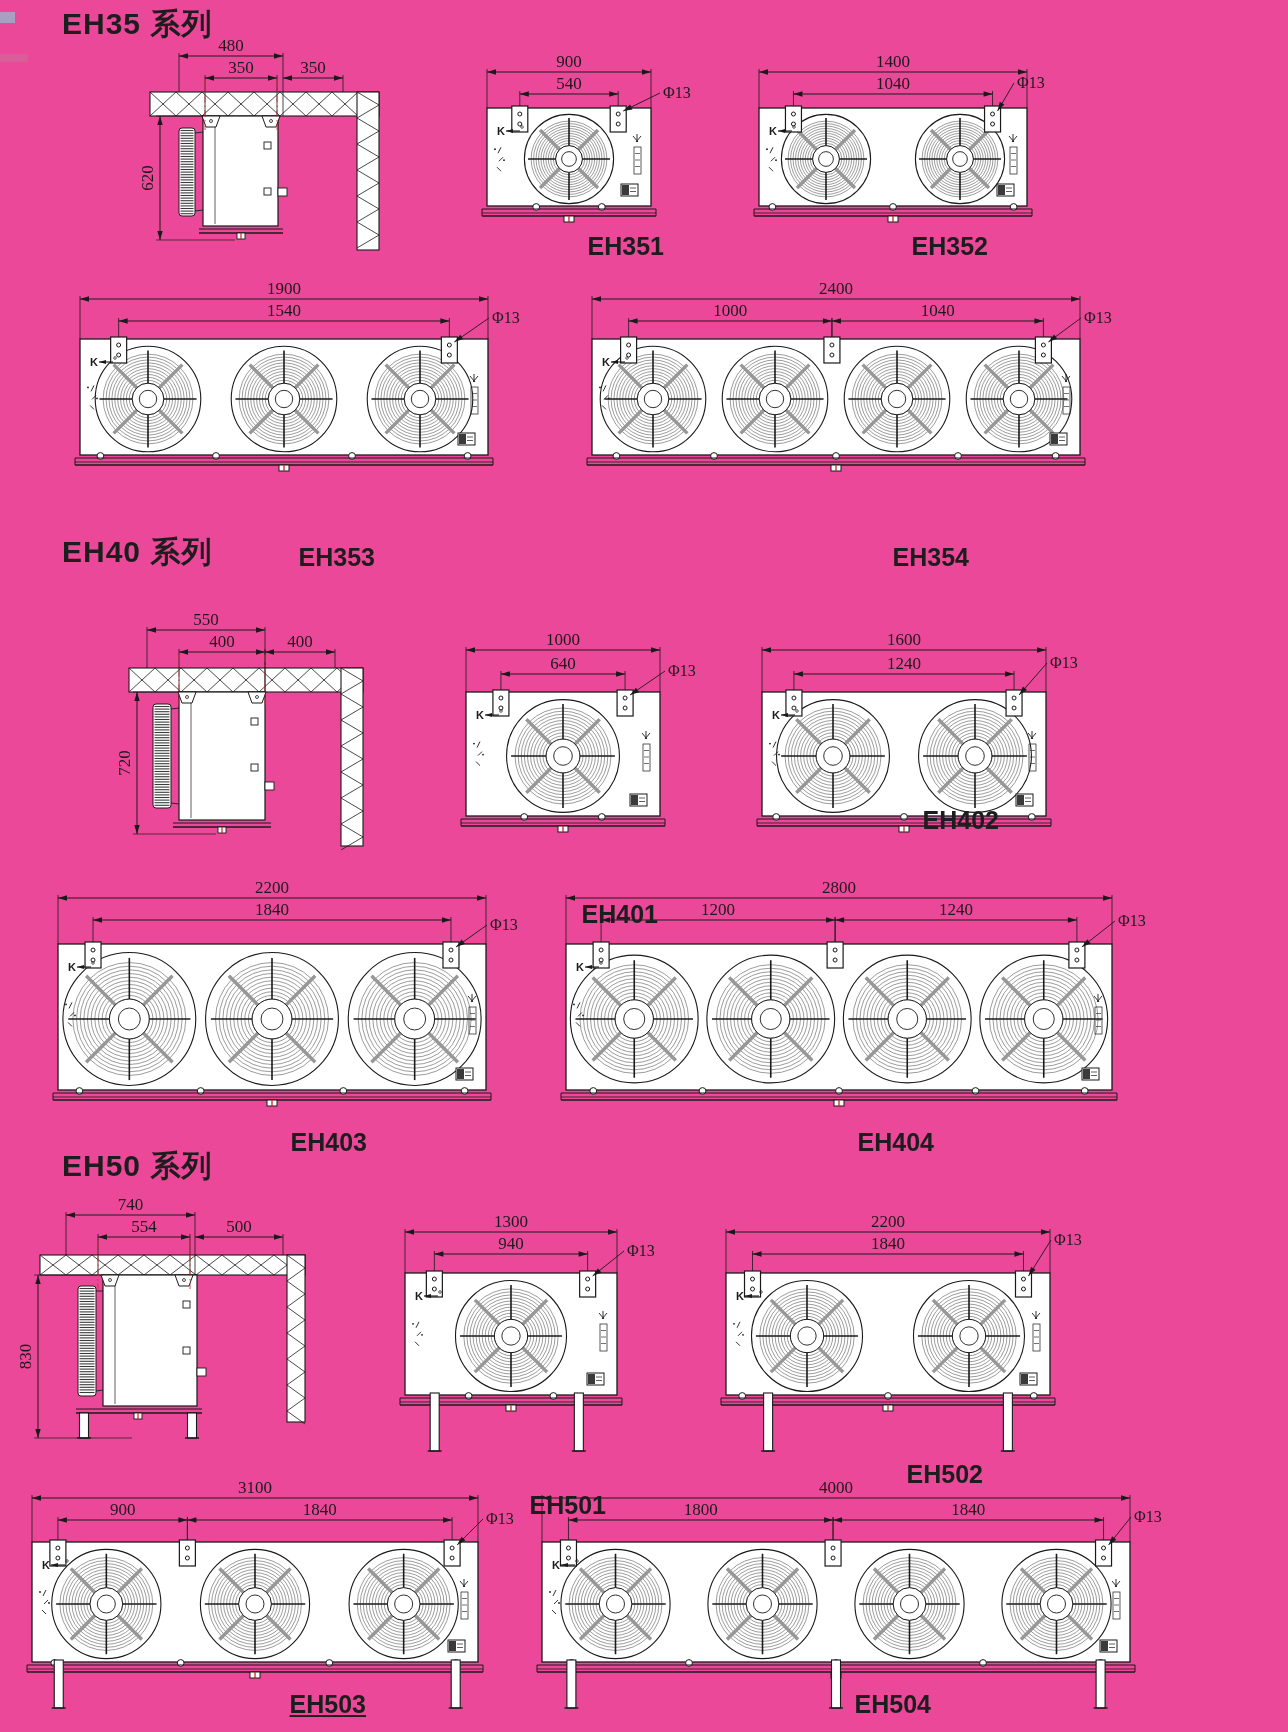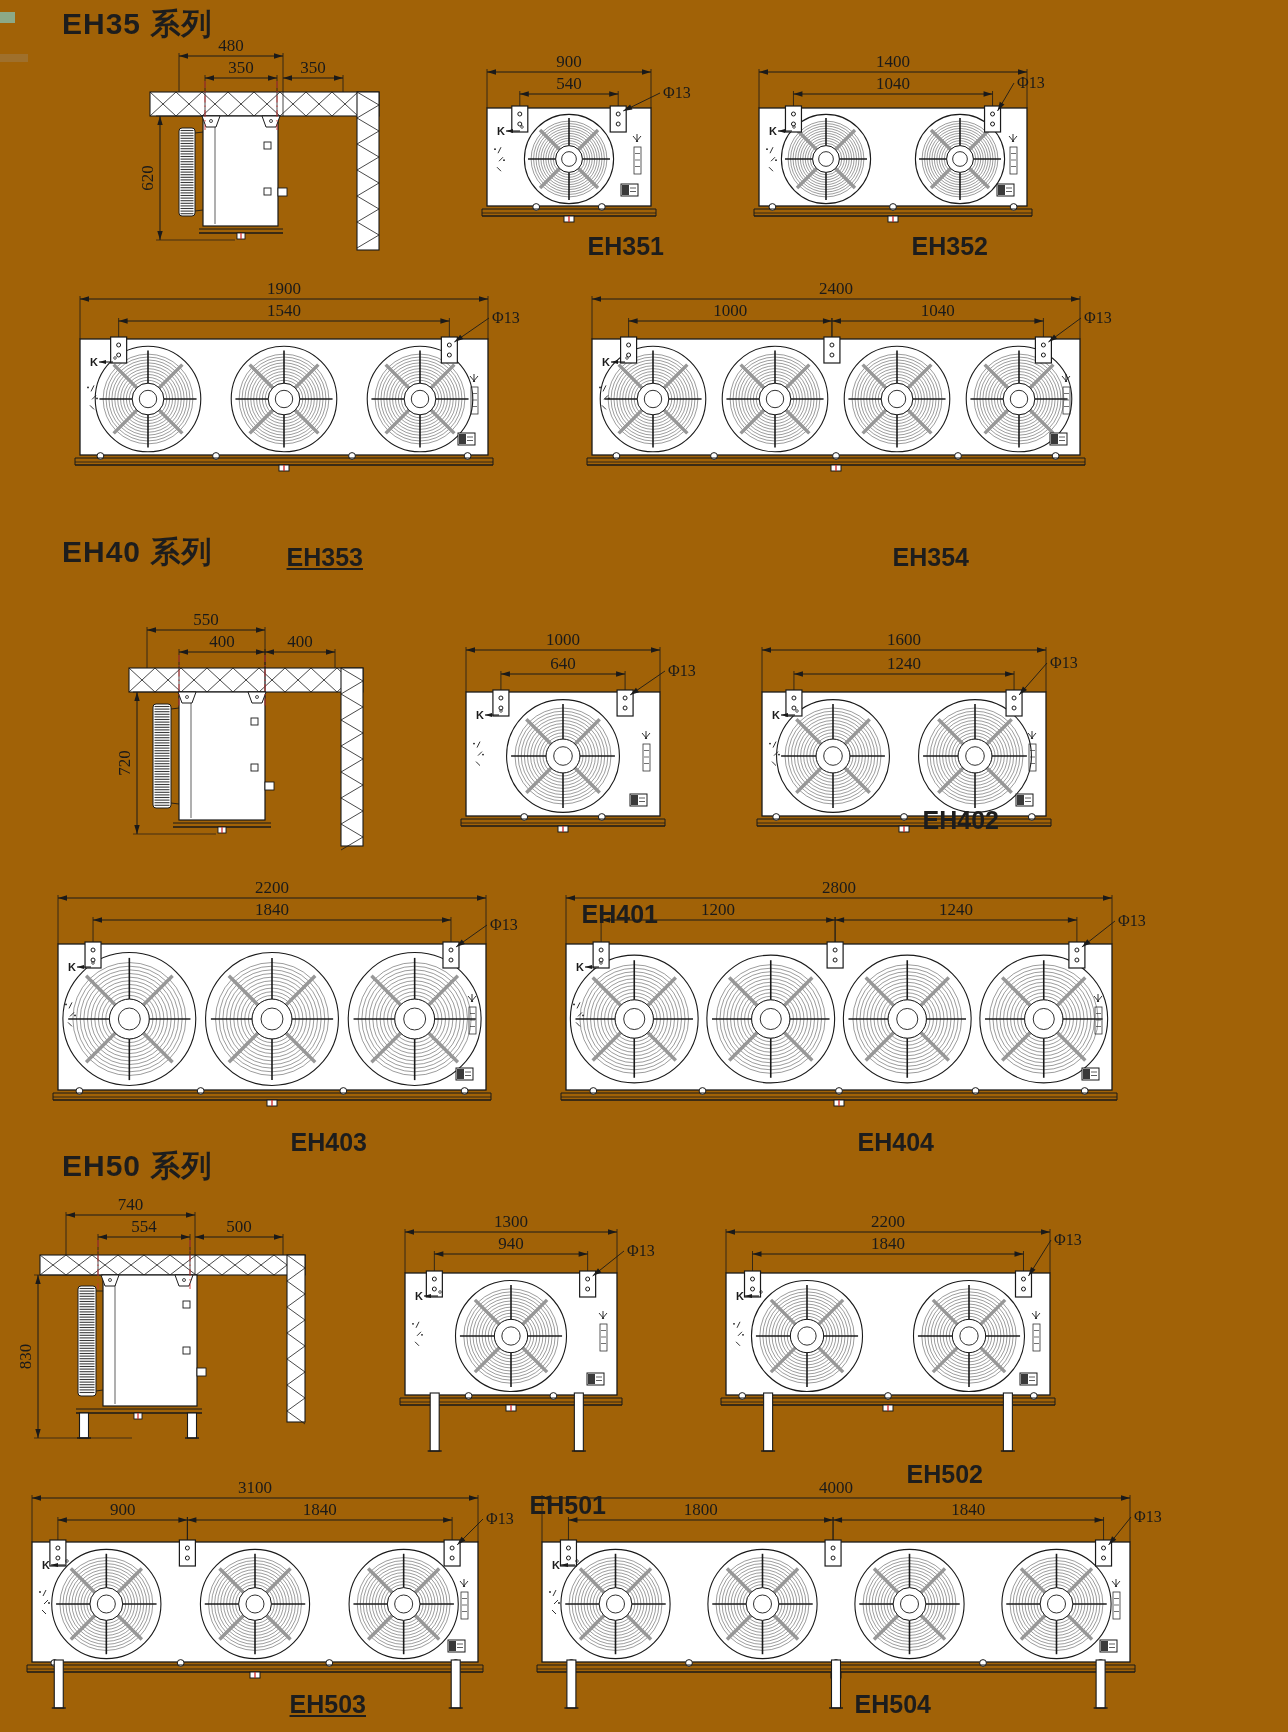--- a/index.html
+++ b/index.html
@@ -1,16 +1,16 @@
 <!DOCTYPE html>
 <html><head>
 <meta charset="utf-8">
 <style>
   html,body{margin:0;padding:0;background:#ffffff;}
-  #sheet{position:relative;width:1288px;height:1732px;background:#a16207;overflow:hidden;
+  #sheet{position:relative;width:1288px;height:1732px;background:#ec4899;overflow:hidden;
          font-family:"Liberation Sans",sans-serif;}
   .hdr{position:absolute;font-weight:700;font-size:30px;color:#1d1d1d;letter-spacing:1px;white-space:nowrap;}
   .mlabel{position:absolute;width:190px;text-align:right;font-weight:700;font-size:25px;color:#1d1d1d;}
   svg.draw{position:absolute;overflow:visible;}
   .artifact{position:absolute;}
   .artifact.cyan{left:0;top:12px;width:15px;height:11px;background:#7fd8dd;opacity:.6;}
   .artifact.grey{left:0;top:54px;width:28px;height:8px;background:#9a9a9a;opacity:.25;}
 </style>
 </head>
 <body>
@@ -2123,21 +2123,21 @@
       <g>
         <rect x="572" y="162" width="17" height="12" fill="#fff" stroke="#1a1a1a" stroke-width="1"></rect>
         <rect x="573" y="163" width="7" height="10" fill="#3a3a3a"></rect>
         <line x1="581" y1="166" x2="587" y2="166" stroke="#1a1a1a" stroke-width="0.7"></line>
         <line x1="581" y1="169.5" x2="587" y2="169.5" stroke="#1a1a1a" stroke-width="0.7"></line>
       </g>
     </svg>
 
   <div class="mlabel" id="lbl-0-0" style="left: 474px; top: 232px;">EH351</div>
   <div class="mlabel" id="lbl-0-1" style="left: 798px; top: 232px;">EH352</div>
-  <div class="mlabel" id="lbl-0-2" style="left: 173px; top: 543px; text-decoration: underline;">EH353</div>
+  <div class="mlabel" id="lbl-0-2" style="left: 185px; top: 543px;">EH353</div>
   <div class="mlabel" id="lbl-0-3" style="left: 779px; top: 543px;">EH354</div>
   <div class="mlabel" id="lbl-1-0" style="left: 468px; top: 858px; margin-top: 42px;">EH401</div>
   <div class="mlabel" id="lbl-1-1" style="left: 809px; top: 806px;">EH402</div>
   <div class="mlabel" id="lbl-1-2" style="left: 177px; top: 1128px;">EH403</div>
   <div class="mlabel" id="lbl-1-3" style="left: 744px; top: 1128px;">EH404</div>
   <div class="mlabel" id="lbl-2-0" style="left: 416px; top: 1460px; margin-top: 31px;">EH501</div>
   <div class="mlabel" id="lbl-2-1" style="left: 793px; top: 1460px;">EH502</div>
   <div class="mlabel" id="lbl-2-2" style="left: 176px; top: 1690px; text-decoration: underline;">EH503</div>
   <div class="mlabel" id="lbl-2-3" style="left: 741px; top: 1690px;">EH504</div>
 </div>

